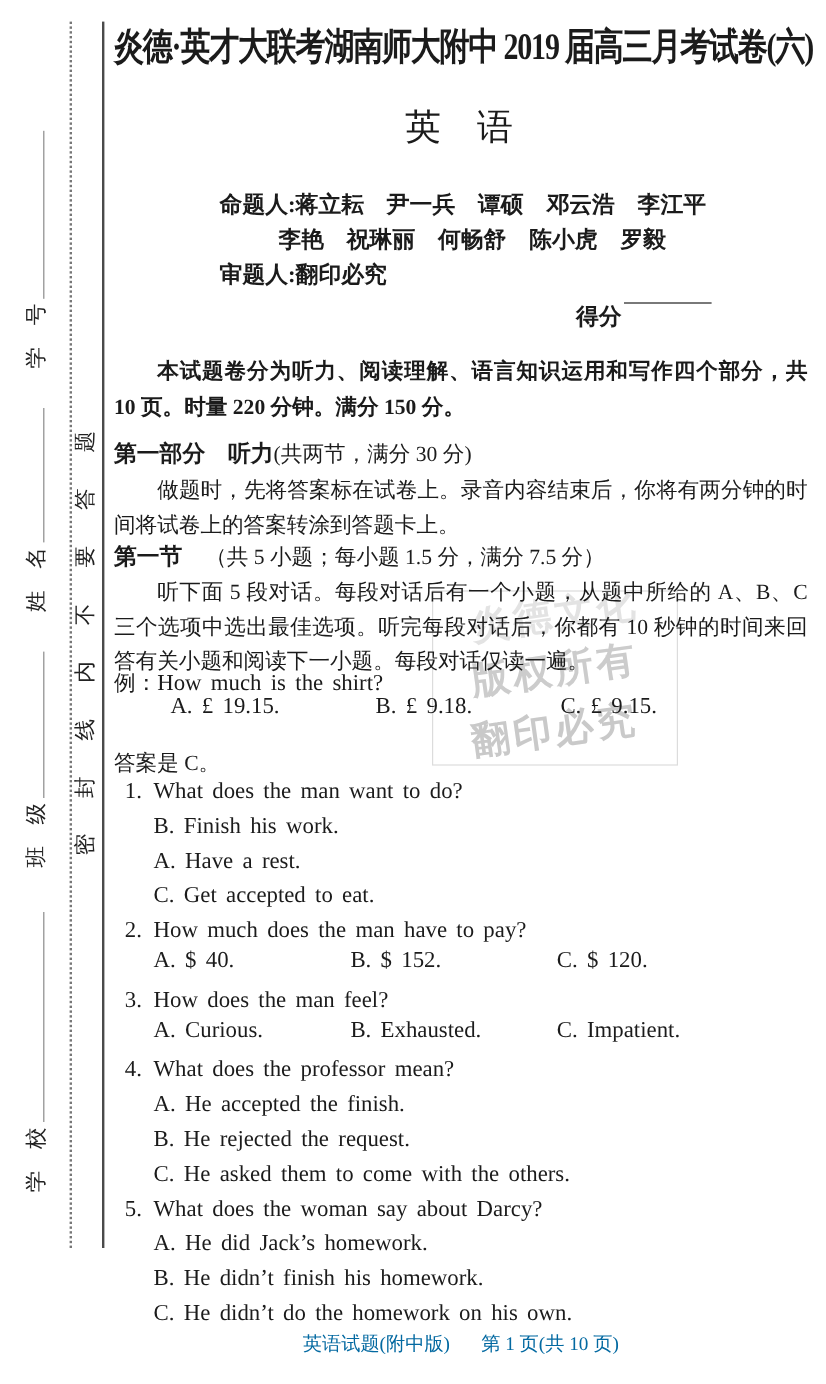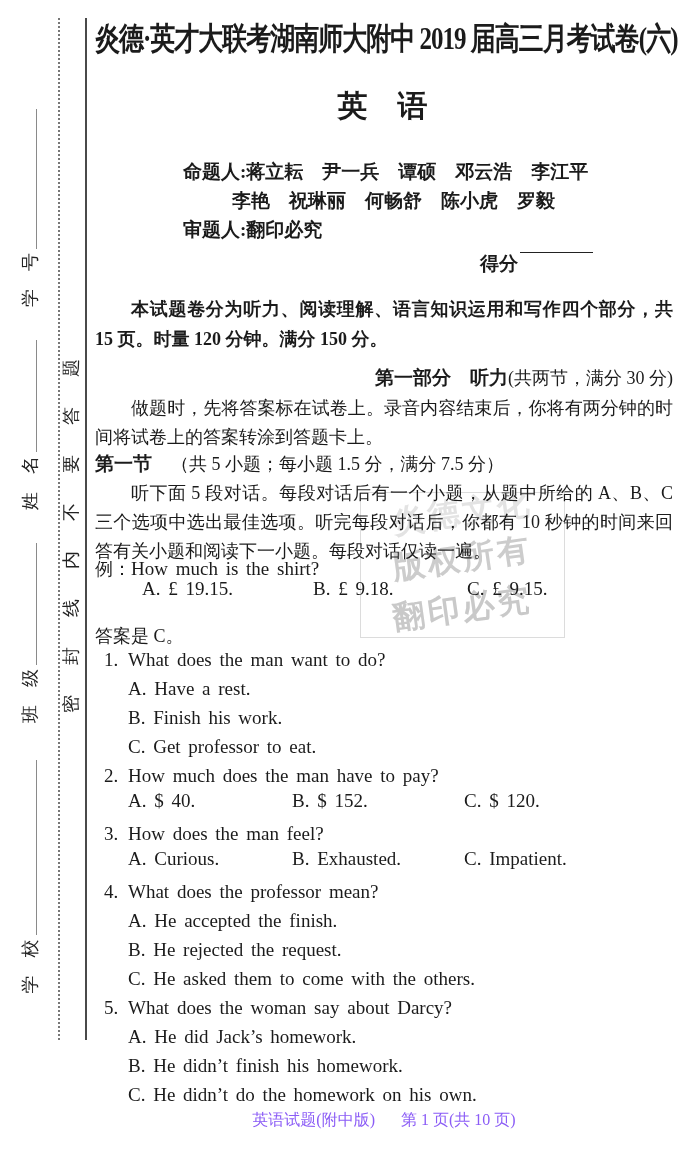--- a/index.html
+++ b/index.html
@@ -22,53 +22,53 @@
   .rot .blank{display:inline-block;border-bottom:1.5px solid #8a8a8a;height:1px;align-self:flex-end;margin-bottom:4px;margin-left:4px;}
   .f1{left:-75px;top:197px;width:210px;}
   .f2{left:-70px;top:414px;width:200px;}
   .f3{left:-60px;top:622px;width:180px;}
   .f4{left:-90px;top:866px;width:240px;}
   .sealtxt{left:-129px;top:525px;width:400px;}
   .sealtxt span{letter-spacing:30px;margin-right:-30px;}
   
   .title{position:absolute;left:95px;top:22px;width:575px;text-align:center;font-weight:700;
          font-size:25px;letter-spacing:-1px;white-space:nowrap;transform:scaleY(1.25);transform-origin:center;}
-  .subject{position:absolute;left:95px;top:86px;width:575px;text-align:center;font-weight:700;font-size:30px;}
+  .subject{position:absolute;left:95px;top:86px;width:575px;text-align:center;font-weight:400;font-size:30px;}
   .setters{position:absolute;left:183px;top:157px;font-size:19px;font-weight:700;line-height:29px;}
   .setters .ind{padding-left:49px;}
   .score{position:absolute;left:480px;top:251px;width:188px;font-size:19px;display:flex;align-items:flex-start;}
   .score .hei{font-weight:700;}
   .score-blank{display:inline-block;width:73px;border-bottom:1.5px solid #222;height:1px;margin-bottom:3px;margin-left:2px;}
   
   .blk{position:absolute;left:95px;width:578px;}
   .para{font-size:18px;line-height:29px;text-indent:2em;text-align:justify;}
   .hei{font-weight:700;}
   .intro{top:294px;line-height:30px;}
-  .h-part{top:365px;font-size:19px;white-space:nowrap;text-align:right;}
+  .h-part{top:365px;font-size:19px;white-space:nowrap;}
   .h-part .paren,.h-sec .paren{font-weight:400;font-size:18px;}
   .note{top:394px;}
   .h-sec{top:451px;font-size:19px;white-space:nowrap;}
   .listen{top:479px;}
   .ex-line{top:557px;font-size:18px;}
   .eng{font-size:19px;word-spacing:3px;}
   .optrow{position:relative;height:29px;font-size:19px;word-spacing:3px;}
   .optrow .o1{position:absolute;left:33px;}
   .optrow .o2{position:absolute;left:197px;}
   .optrow .o3{position:absolute;left:369px;}
   .optrow.exrow .o1{left:47px;}
   .optrow.exrow .o2{left:218px;}
   .optrow.exrow .o3{left:372px;text-align:center;}
   .ex-opts{top:578px;}
   .ans{top:624px;font-size:18px;}
   .questions{top:645px;}
   .qline{position:relative;height:29px;padding-left:33px;font-size:19px;word-spacing:3px;line-height:29px;}
   .qnum{position:absolute;left:9px;}
   .opt{height:29px;padding-left:33px;font-size:19px;word-spacing:3px;line-height:29px;}
   
-  .footer{position:absolute;left:95px;top:1110px;width:578px;text-align:center;font-size:16px;color:#8b5cf6;}
+  .footer{position:absolute;left:95px;top:1110px;width:578px;text-align:center;font-size:16px;color:#0369a1;}
   .footer span{margin:0 13px;}
 </style>
 </head>
 <body>
 
 <div class="page">
 
   <div class="watermark">
     <span class="wm wm1">炎德文化</span>
     <span class="wm wm2">版权所有</span>
@@ -105,21 +105,21 @@
     <div><span>命题人:</span><span>蒋立耘　尹一兵　谭硕　邓云浩　李江平</span></div>
     <div class="ind">李艳　祝琳丽　何畅舒　陈小虎　罗毅</div>
     <div><span>审题人:</span><span>翻印必究</span></div>
   </div>
 
   <div class="score">
     <span class="hei">得分</span>
     <span class="score-blank"></span>
   </div>
 
-  <div class="blk para hei intro">本试题卷分为听力、阅读理解、语言知识运用和写作四个部分，共 15 页。时量 120 分钟。满分 150 分。</div>
+  <div class="blk para hei intro">本试题卷分为听力、阅读理解、语言知识运用和写作四个部分，共 10 页。时量 220 分钟。满分 150 分。</div>
 
   <div class="blk h-part">
     <span class="hei">第一部分　听力</span><span class="paren">(共两节，满分 30 分)</span>
   </div>
 
   <div class="blk para note">做题时，先将答案标在试卷上。录音内容结束后，你将有两分钟的时间将试卷上的答案转涂到答题卡上。</div>
 
   <div class="blk h-sec">
     <span class="hei">第一节</span><span>　</span><span class="paren">（共 5 小题；每小题 1.5 分，满分 7.5 分）</span>
   </div>
@@ -137,23 +137,23 @@
   </div>
 
   <div class="blk ans">答案是 C。</div>
 
   <div class="blk questions">
 
     <div class="qline">
       <span class="qnum">1.</span>
       <span>What does the man want to do?</span>
     </div>
+    <div class="opt">B. Finish his work.</div>
     <div class="opt">A. Have a rest.</div>
-    <div class="opt">B. Finish his work.</div>
-    <div class="opt">C. Get professor to eat.</div>
+    <div class="opt">C. Get accepted to eat.</div>
 
     <div class="qline">
       <span class="qnum">2.</span>
       <span>How much does the man have to pay?</span>
     </div>
     <div class="optrow">
       <span class="o1">A. $ 40.</span>
       <span class="o2">B. $ 152.</span>
       <span class="o3">C. $ 120.</span>
     </div>

